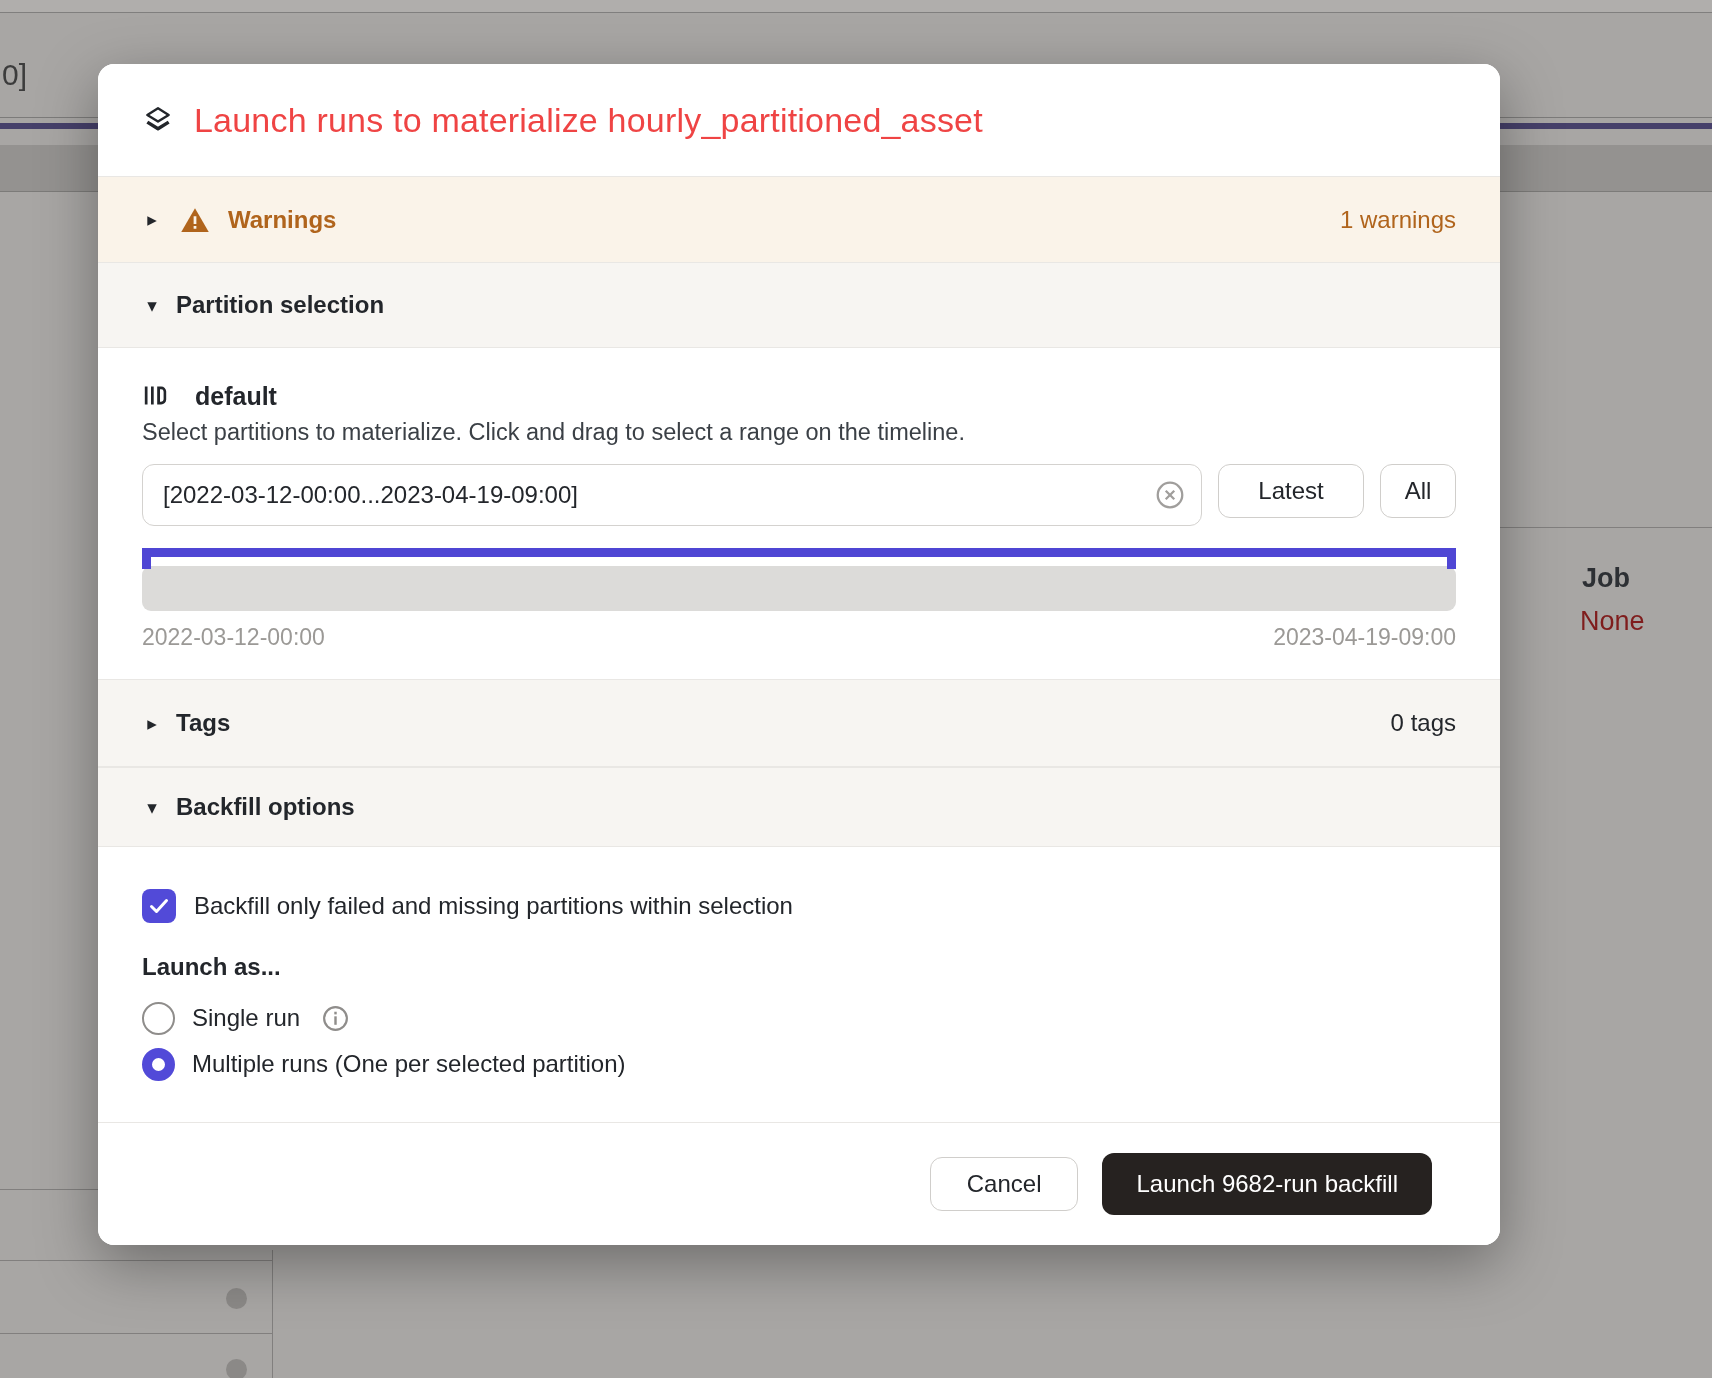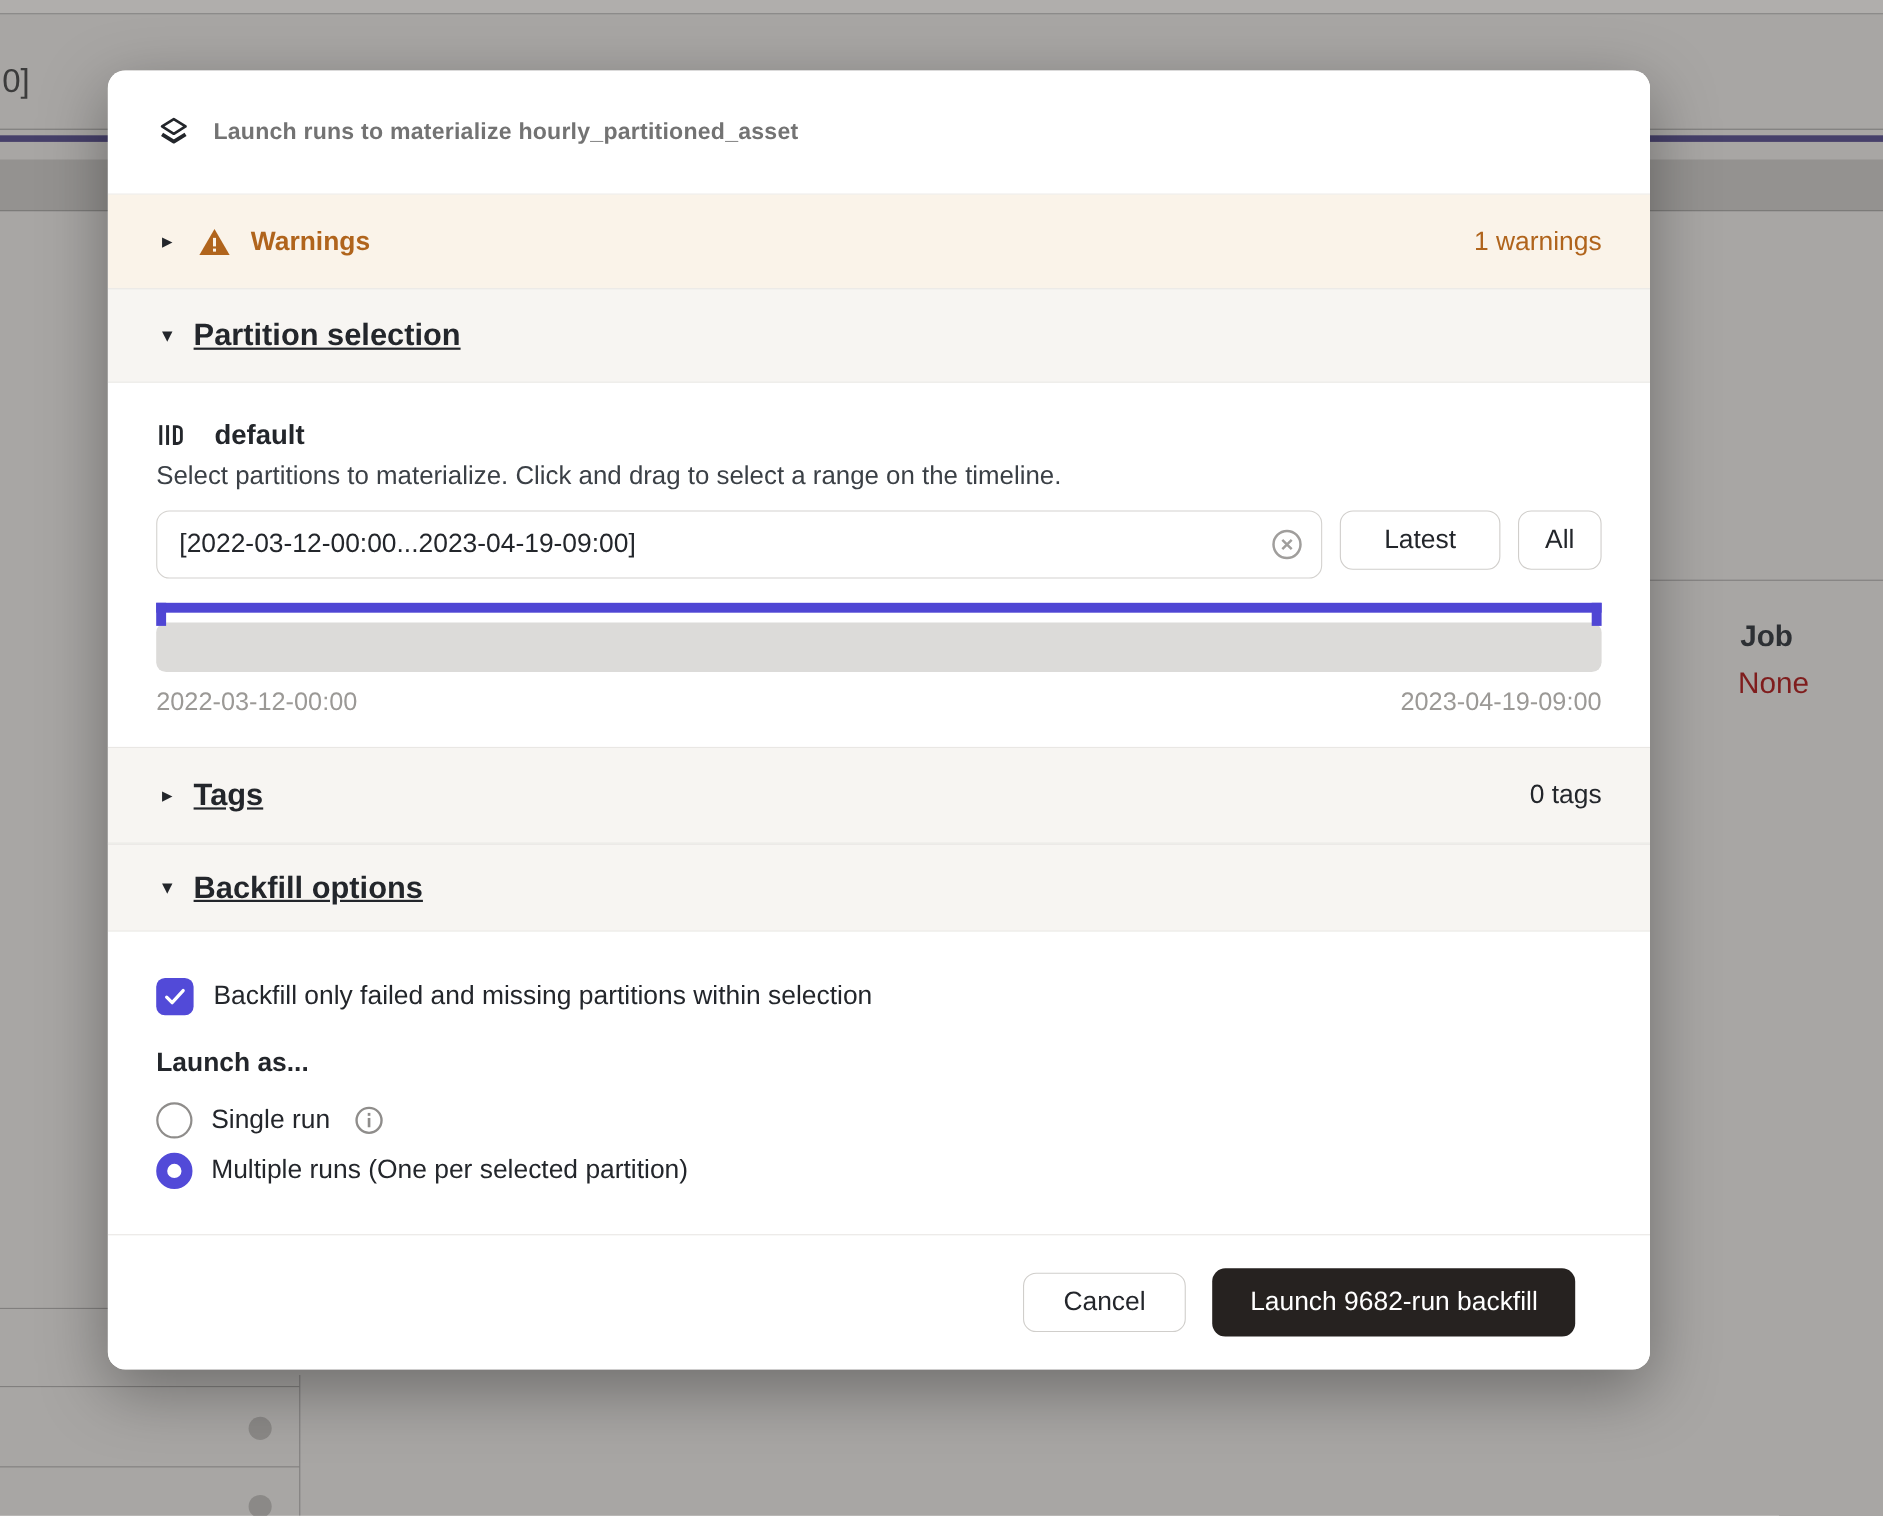--- a/index.html
+++ b/index.html
@@ -33,38 +33,38 @@
   .modal {
     position:absolute; left:98px; top:64px; width:1402px; height:1181px;
     background:#ffffff; border-radius:16px; overflow:hidden;
     box-shadow:0 18px 60px rgba(0,0,0,.35);
     display:flex; flex-direction:column;
   }
   .modal-header {
     height:113px; flex:0 0 113px; display:flex; align-items:center; gap:20px;
     padding:0 44px; border-bottom:1px solid #e9e7e4; background:#fff;
   }
-  .modal-title { font-size:21px; font-weight:700; color:#737373; letter-spacing:.2px; }
+  .modal-title { font-size:34px; font-weight:400; color:#ef4444; letter-spacing:.2px; }
   .layers-icon { width:32px; height:32px; color:#23262b; flex:0 0 32px; }
   .layers-icon svg { width:100%; height:100%; display:block; }
 
   .warnings-row {
     height:85px; flex:0 0 85px; background:#faf3e9; display:flex; align-items:center;
     gap:18px; padding:0 44px; cursor:pointer;
   }
   .chev { font-size:19px; color:#23262b; width:20px; text-align:center; flex:0 0 20px; }
   .warning-icon { width:30px; height:30px; flex:0 0 30px; }
   .warnings-label { font-size:24px; font-weight:600; color:#b0641c; }
   .warnings-count { margin-left:auto; font-size:24px; color:#b0641c; }
 
   .section-row {
     background:#f7f5f2; display:flex; align-items:center; gap:14px; padding:0 44px;
     border-top:1px solid #e9e7e4; border-bottom:1px solid #e9e7e4; cursor:pointer;
   }
-  .section-row .label { font-size:28px; font-weight:600; color:#23262b;text-decoration:underline; }
+  .section-row .label { font-size:24px; font-weight:600; color:#23262b; }
   .row-partition { height:86px; flex:0 0 86px; }
   .row-tags { height:88px; flex:0 0 88px; }
   .row-backfill { height:80px; flex:0 0 80px; }
   .tags-count { margin-left:auto; font-size:24px; color:#23262b; font-weight:400; }
 
   .partition-body { background:#fff; flex:0 0 331px; padding:34px 44px 0 44px; }
   .dim-row { display:flex; align-items:flex-start; gap:26px; margin-bottom:8px; }
   .partition-set-icon { width:27px; height:27px; color:#23262b; }
   .partition-set-icon svg { width:100%; height:100%; display:block; }
   .dim-name { font-size:25px; font-weight:700; color:#23262b; }

